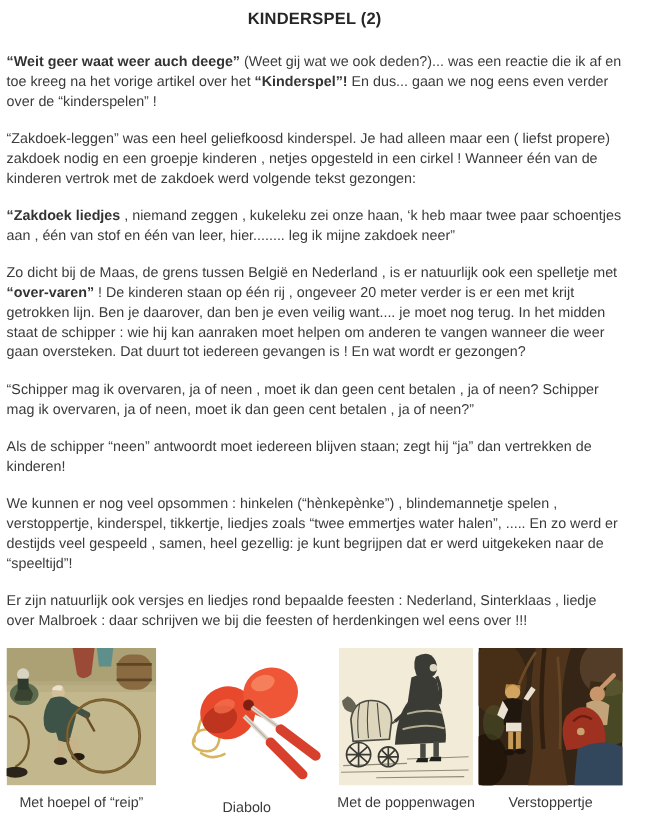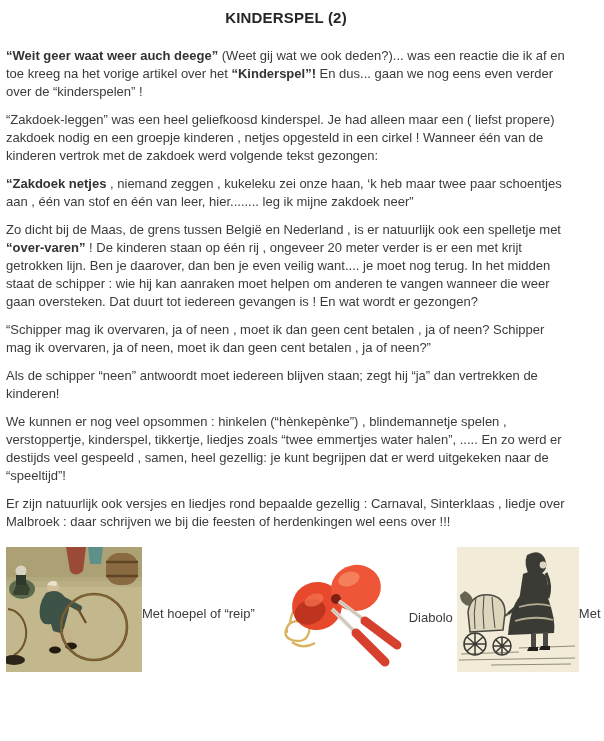--- a/index.html
+++ b/index.html
@@ -8,51 +8,51 @@
     font-family:"Liberation Sans","DejaVu Sans",sans-serif;
     color:#3b3b3b;
   }
   .page{padding:9px 22px 0 6px;width:560px;}
   .doc-title{
     margin:0 0 21px 0;
     font-size:15px;line-height:17px;font-weight:700;
     text-align:center;color:#262626;letter-spacing:.2px;
   }
   .para{
-    margin:4px 0 10px 0;
+    margin:16px 0 10px 0;
     font-size:13px;line-height:18px;color:#3b3b3b;
   }
   .para b{font-weight:700;color:#333333;}
   .gallery{
     margin-top:16px;
     display:flex;justify-content:space-between;align-items:flex-start;
   }
-  .g-item{display:flex;flex-direction:row;align-items:center;}
+  .g-item{display:flex;flex-direction:column;align-items:center;}
   .img-box{display:block;line-height:0;}
   .img-box svg{display:block;}
   .g-caption{
     margin-top:8px;font-size:13px;line-height:16px;color:#3b3b3b;text-align:center;
     white-space:nowrap;
   }
 </style>
 </head>
 <body>
 
 <div class="page">
 
   <h1 class="doc-title">KINDERSPEL (2)</h1>
 
   <p class="para"><b>“Weit geer waat weer auch deege”</b><span> (Weet gij wat we ook deden?)... was een reactie die ik af en toe kreeg na het vorige artikel over het </span><b>“Kinderspel”!</b><span> En dus... gaan we nog eens even verder over de “kinderspelen” !</span></p>
   <p class="para"><span>“Zakdoek-leggen” was een heel geliefkoosd kinderspel. Je had alleen maar een ( liefst propere) zakdoek nodig en een groepje kinderen , netjes opgesteld in een cirkel ! Wanneer één van de kinderen vertrok met de zakdoek werd volgende tekst gezongen:</span></p>
-  <p class="para"><b>“Zakdoek netjes</b><span> , niemand zeggen , kukeleku zei onze haan, ‘k heb maar twee paar schoentjes aan , één van stof en één van leer, hier........ leg ik mijne zakdoek neer”</span></p>
+  <p class="para"><b>“Zakdoek liedjes</b><span> , niemand zeggen , kukeleku zei onze haan, ‘k heb maar twee paar schoentjes aan , één van stof en één van leer, hier........ leg ik mijne zakdoek neer”</span></p>
   <p class="para"><span>Zo dicht bij de Maas, de grens tussen België en Nederland , is er natuurlijk ook een spelletje met </span><b>“over-varen”</b><span> ! De kinderen staan op één rij , ongeveer 20 meter verder is er een met krijt getrokken lijn. Ben je daarover, dan ben je even veilig want.... je moet nog terug. In het midden staat de schipper : wie hij kan aanraken moet helpen om anderen te vangen wanneer die weer gaan oversteken. Dat duurt tot iedereen gevangen is ! En wat wordt er gezongen?</span></p>
   <p class="para"><span>“Schipper mag ik overvaren, ja of neen , moet ik dan geen cent betalen , ja of neen? Schipper mag ik overvaren, ja of neen, moet ik dan geen cent betalen , ja of neen?”</span></p>
   <p class="para"><span>Als de schipper “neen” antwoordt moet iedereen blijven staan; zegt hij “ja” dan vertrekken de kinderen!</span></p>
   <p class="para"><span>We kunnen er nog veel opsommen : hinkelen (“hènkepènke”) , blindemannetje spelen , verstoppertje, kinderspel, tikkertje, liedjes zoals “twee emmertjes water halen”, ..... En zo werd er destijds veel gespeeld , samen, heel gezellig: je kunt begrijpen dat er werd uitgekeken naar de “speeltijd”!</span></p>
-  <p class="para"><span>Er zijn natuurlijk ook versjes en liedjes rond bepaalde gezellig : Carnaval, Sinterklaas , liedje over Malbroek : daar schrijven we bij die feesten of herdenkingen wel eens over !!!</span></p>
+  <p class="para"><span>Er zijn natuurlijk ook versjes en liedjes rond bepaalde feesten : Nederland, Sinterklaas , liedje over Malbroek : daar schrijven we bij die feesten of herdenkingen wel eens over !!!</span></p>
 
   <div class="gallery">
 
     <figure class="g-item" style="margin:0">
       <span class="img-box">
         <svg width="136" height="125" viewBox="0 0 136 125">
           <rect width="136" height="125" fill="#c3b78e"></rect>
           <rect width="136" height="34" fill="#aca075"></rect>
           <rect y="30" width="136" height="10" fill="#b7ab80" opacity="0.7"></rect>
           <path d="M2,62 a20,24 0 0,1 6,46" stroke="#6e5428" stroke-width="2" fill="none"></path>

